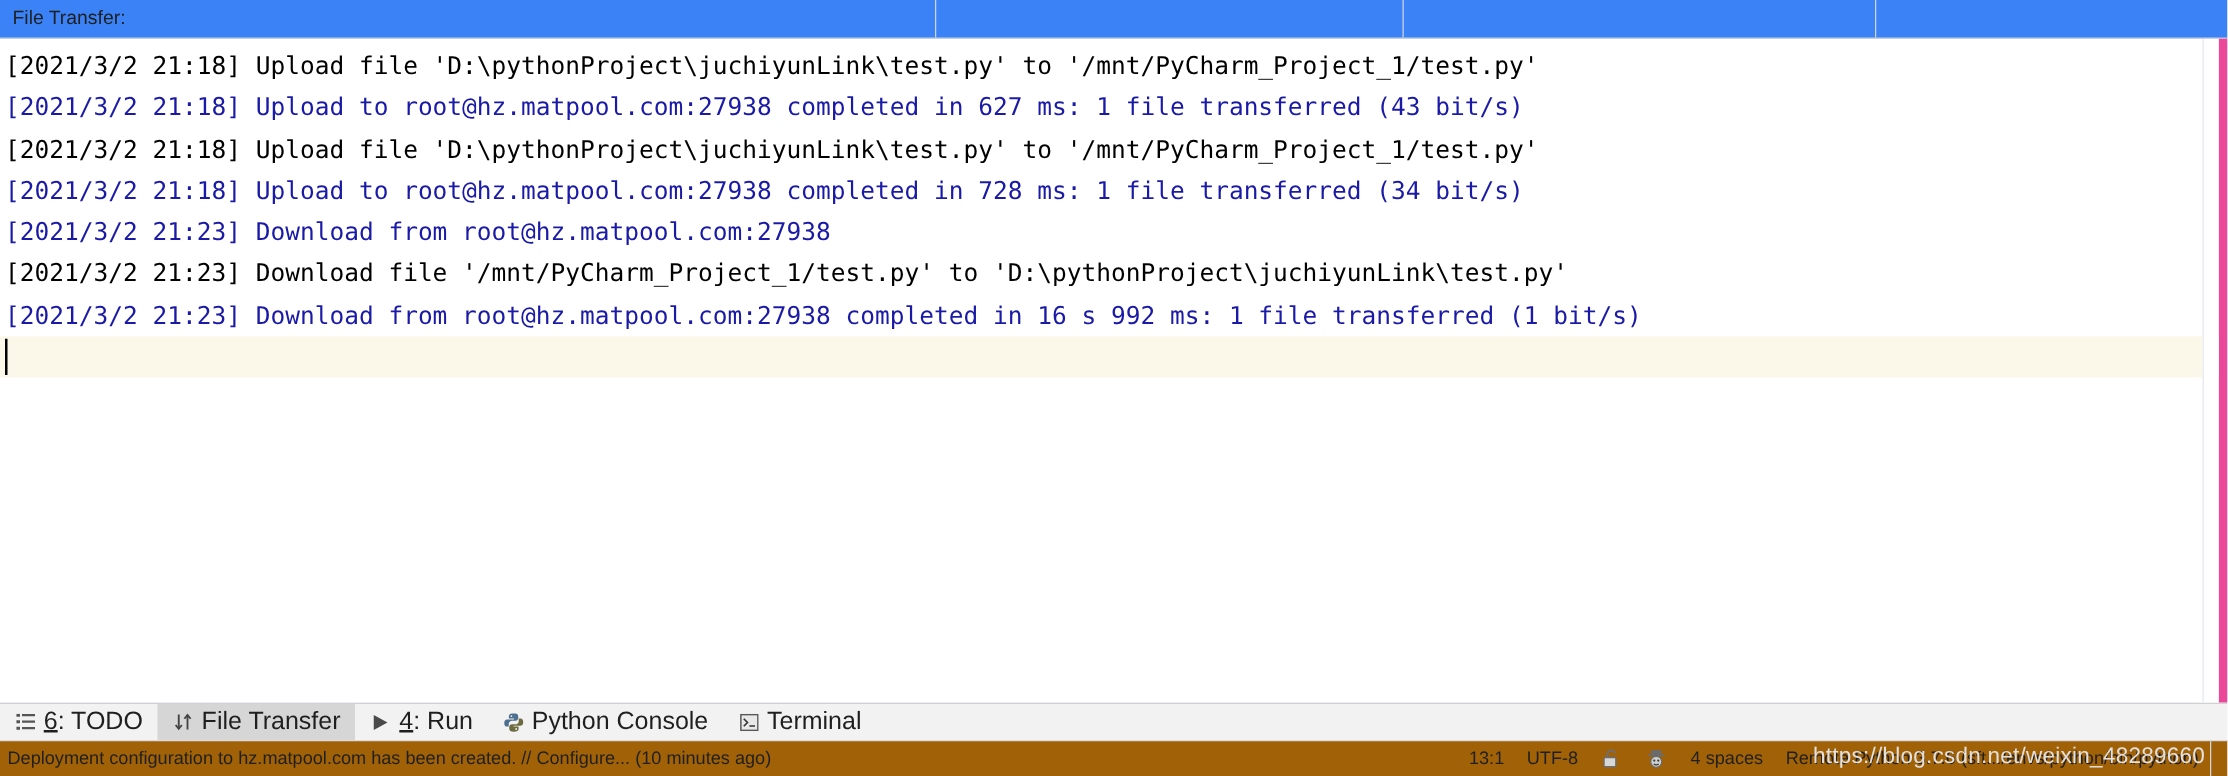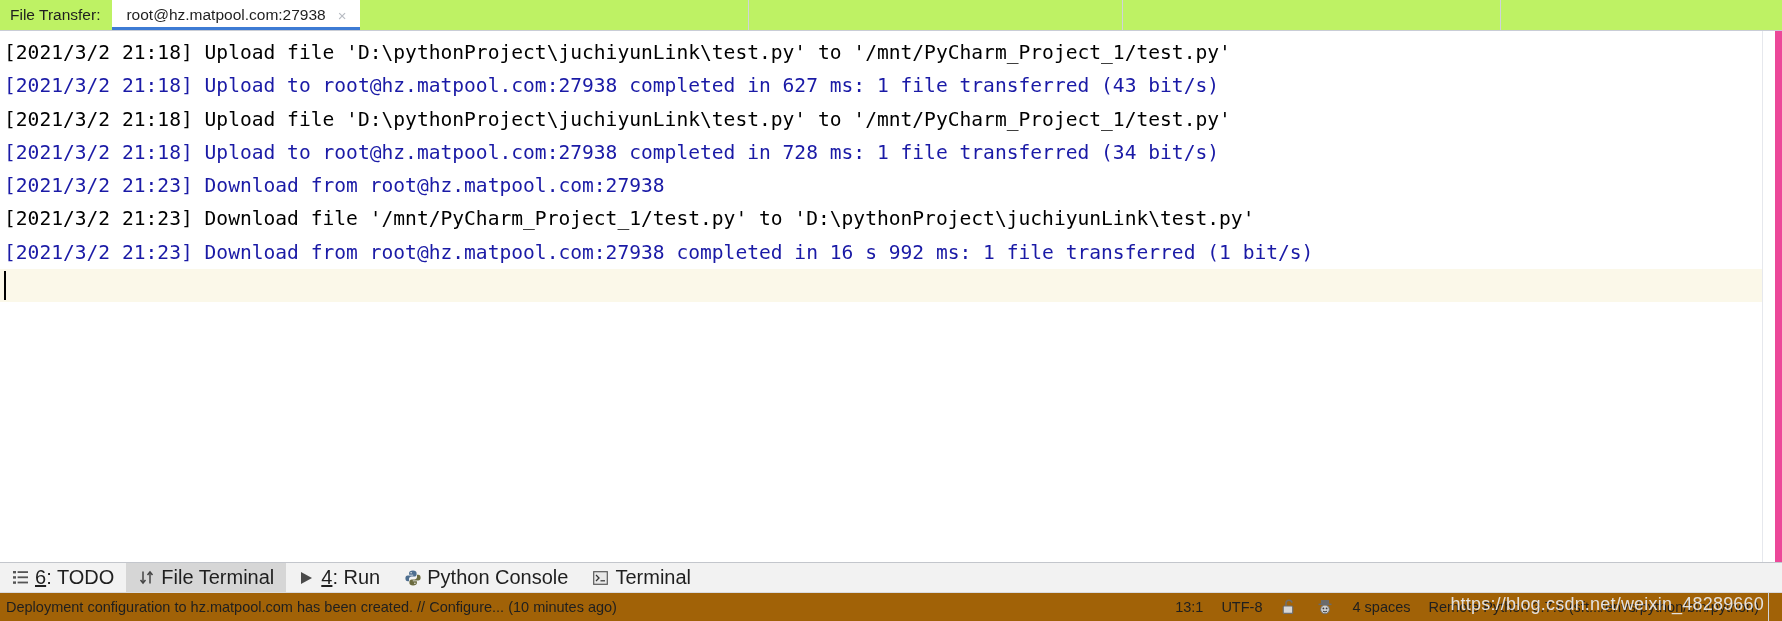--- a/index.html
+++ b/index.html
@@ -11,21 +11,21 @@
   }
   #app {
     width: 1782px; height: 621px;
     display: flex; flex-direction: column;
     position: relative;
   }
 
   
   .tabbar {
     height: 31px;
-    background: #bef264;
+    background: #3b82f6;
     display: flex;
     align-items: stretch;
     position: relative;
     flex: 0 0 31px;
     border-bottom: 1px solid #c9cdd6;
   }
   .tabbar-label {
     display: flex; align-items: center;
     padding: 0 12px 0 10px;
     font-size: 15.5px;
@@ -168,24 +168,20 @@
   }
 </style>
 </head>
 <body>
 
 <div id="app">
 
   <div class="tabbar">
     <div class="tabbar-label">File Transfer:</div>
 
-    <div class="tab active">
-      <span>root@hz.matpool.com:27938</span>
-      <span class="tab-close">×</span>
-    </div>
 
     <div class="tabbar-spacer"></div>
 
     <div class="tab-divider" style="left:748px"></div>
     <div class="tab-divider" style="left:1122px"></div>
     <div class="tab-divider" style="left:1500px"></div>
   </div>
 
   <div class="console">
     <div class="logline">[2021/3/2 21:18] Upload file 'D:\pythonProject\juchiyunLink\test.py' to '/mnt/PyCharm_Project_1/test.py'</div>
@@ -225,21 +221,21 @@
       <span class="tw-ico">
         <svg width="15" height="15" viewBox="0 0 15 15">
           <g stroke="#444" stroke-width="1.5" fill="none">
             <path d="M4 1.5 V13"></path>
               <path d="M1.5 10 L4 13 L6.5 10"></path>
             <path d="M11 13.5 V2"></path>
               <path d="M8.5 5 L11 2 L13.5 5"></path>
           </g>
         </svg>
       </span>
-      <span class="tw-label">File Terminal</span>
+      <span class="tw-label">File Transfer</span>
     </div>
 
     <div class="tw-btn">
       <span class="tw-ico">
         <svg width="13" height="14" viewBox="0 0 13 14">
             <polygon points="1,1 12,7 1,13" fill="#4a4a4a"></polygon>
           </svg>
       </span>
       <span class="tw-label"><u>4</u><span>: Run</span></span>
     </div>

